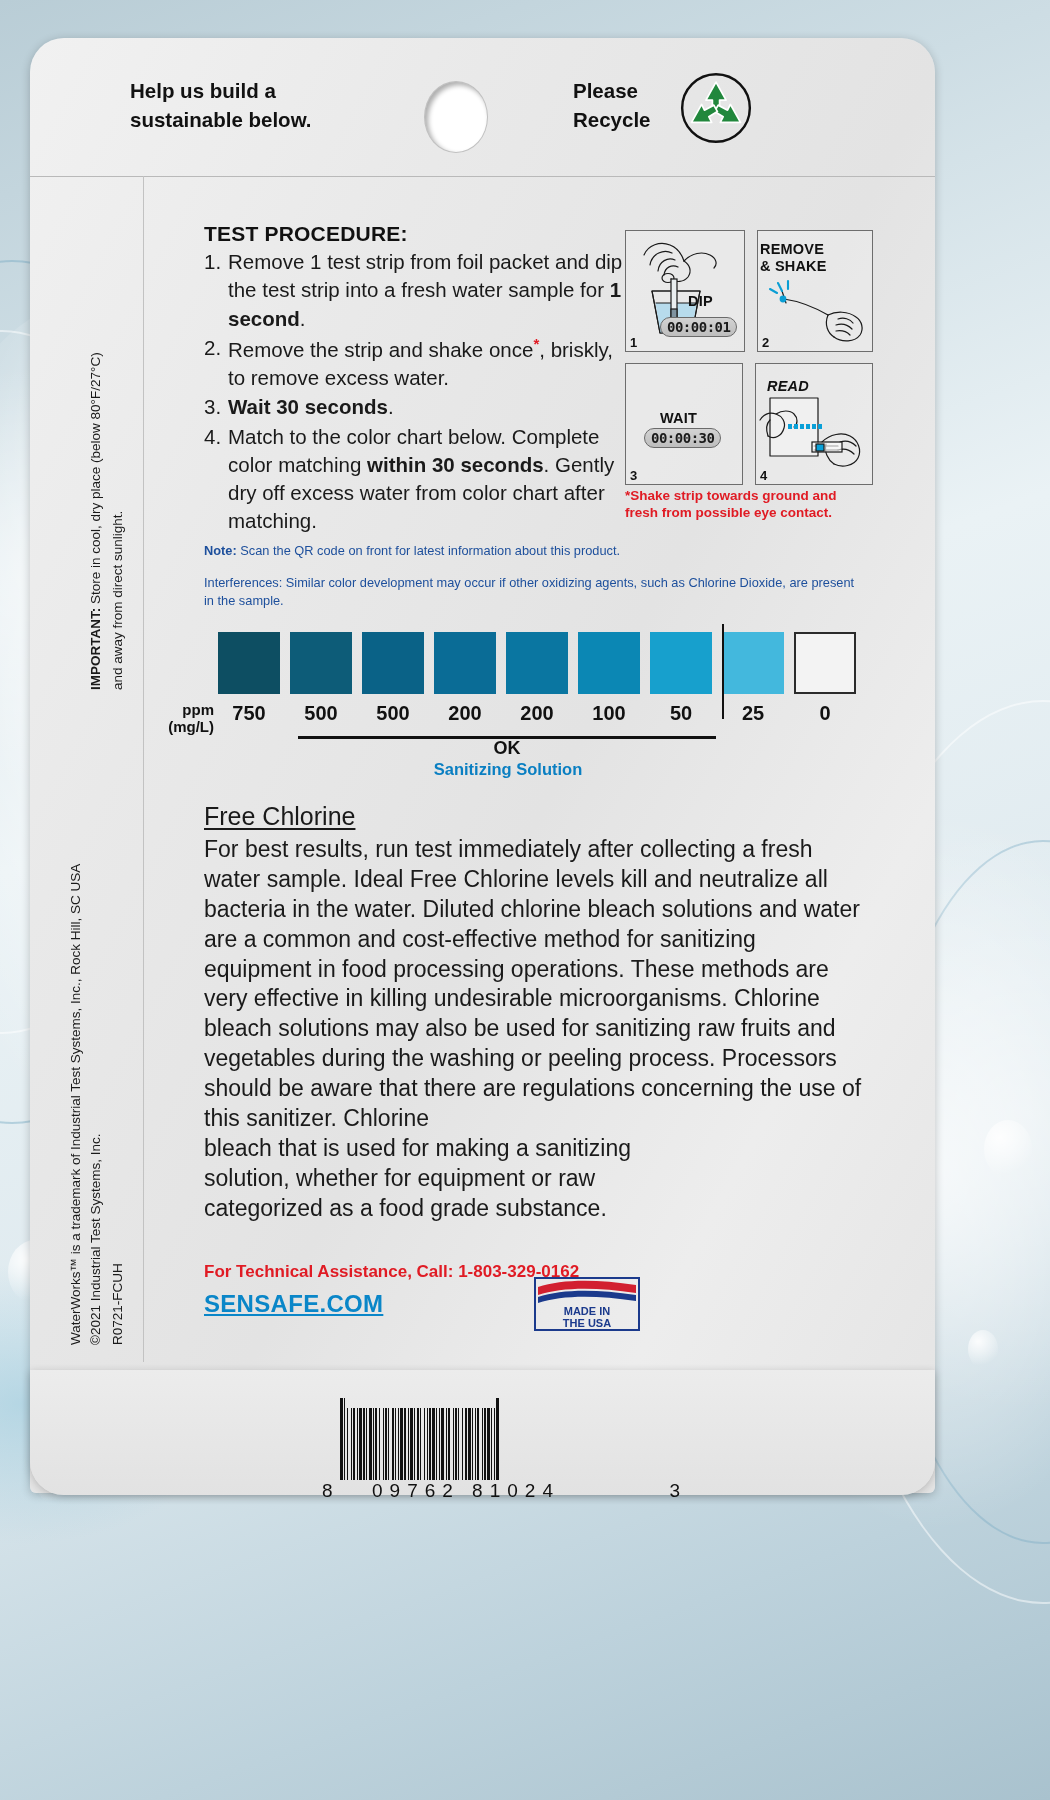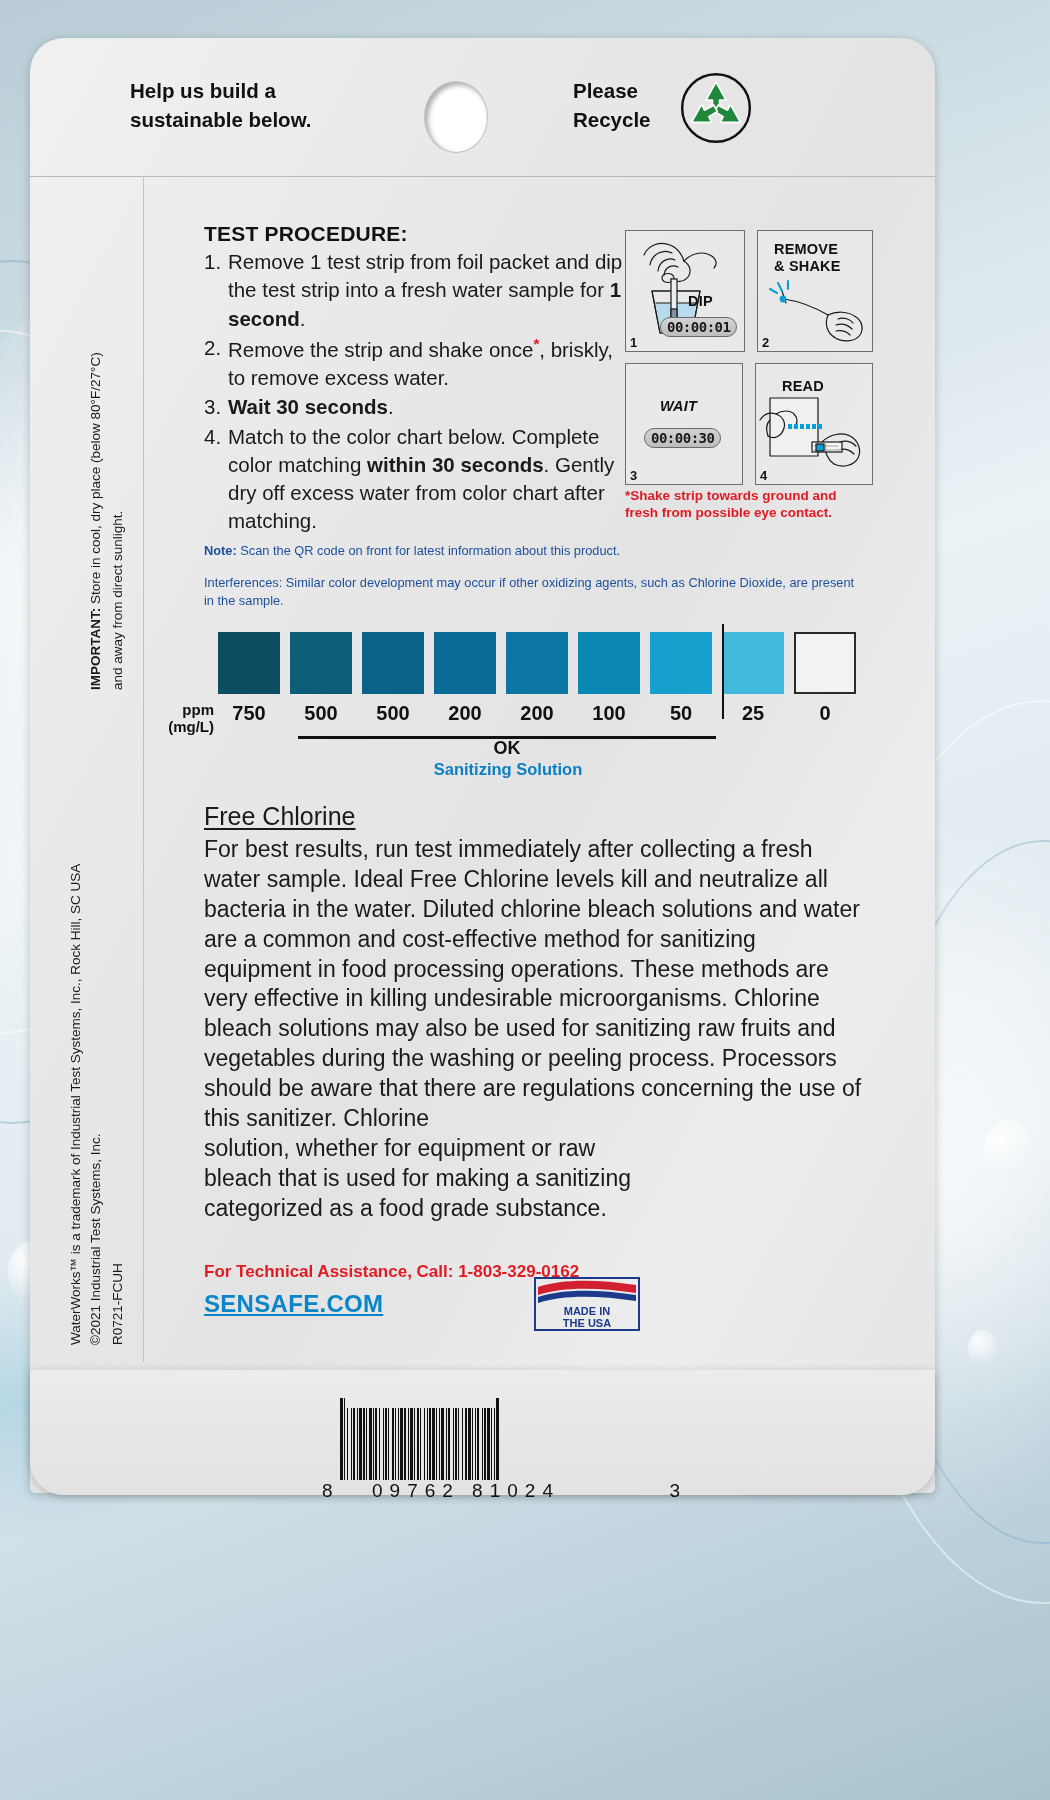--- a/index.html
+++ b/index.html
@@ -210,21 +210,21 @@
             <rect x="45" y="48" width="6" height="44" fill="#e9eef0"></rect>
             <rect x="45" y="78" width="6" height="14" fill="#7f93a0"></rect>
           </g>
         </svg>
         <div class="plabel" style="left:62px;top:62px;">DIP</div>
         <div class="lcd" style="left:34px;top:86px;">00:00:01</div>
         <div class="pnum">1</div>
       </div>
 
       <div class="panel">
-        <div class="plabel" style="left:16px;top:10px;white-space:pre;">REMOVE
+        <div class="plabel" style="left:2px;top:10px;white-space:pre;">REMOVE
 &amp; SHAKE</div>
         <svg viewBox="0 0 118 120" width="118" height="120" style="position:absolute;left:0;top:0;">
           <g fill="none" stroke="#1a1a1a" stroke-width="1.2" stroke-linecap="round" stroke-linejoin="round">
             <path d="M26 68 C40 70 56 76 70 84"></path>
             <path d="M70 84 C78 80 90 80 98 86 C104 90 106 98 102 104 C97 111 84 112 76 106"></path>
             <path d="M76 106 C70 102 66 94 70 84"></path>
             <path d="M80 88 C86 86 92 88 95 92"></path>
             <path d="M78 94 C84 92 90 94 94 98"></path>
             <path d="M78 100 C84 99 89 101 92 104"></path>
             <path d="M24 60 L28 72"></path>
@@ -235,27 +235,27 @@
               <path d="M12 58 L19 62"></path>
           </g>
           <circle cx="25" cy="68" r="3.4" fill="#0a9ed4"></circle>
         </svg>
         <div class="pnum">2</div>
       </div>
     </div>
 
     <div class="prow">
       <div class="panel">
-        <div class="plabel" style="left:34px;top:34px;font-style:italic;">WAIT</div>
+        <div class="plabel" style="left:34px;top:46px;">WAIT</div>
         <div class="lcd" style="left:18px;top:64px;">00:00:30</div>
         <div class="pnum">3</div>
       </div>
 
       <div class="panel">
-        <div class="plabel" style="left:26px;top:14px;">READ</div>
+        <div class="plabel" style="left:11px;top:14px;font-style:italic;">READ</div>
         <svg viewBox="0 0 118 120" width="118" height="120" style="position:absolute;left:0;top:0;">
           <g fill="none" stroke="#1a1a1a" stroke-width="1.2" stroke-linecap="round" stroke-linejoin="round">
             <rect x="14" y="34" width="48" height="58" fill="rgba(255,255,255,.35)"></rect>
             <path d="M4 56 C8 50 14 48 20 50 C26 52 30 58 28 64 C26 72 18 76 12 72"></path>
             <path d="M20 50 C26 46 34 46 38 50 C42 54 42 60 38 63"></path>
             <path d="M12 72 C10 66 10 60 14 56"></path>
             <path d="M66 78 C74 70 86 68 94 72 C102 76 106 86 102 94 C98 102 86 104 78 100"></path>
             <path d="M78 100 C72 96 68 88 70 80"></path>
             <path d="M84 78 C90 76 96 78 100 82"></path>
             <path d="M82 86 C88 84 94 86 98 90"></path>
@@ -324,22 +324,22 @@
       <div class="okbar"></div>
       <div class="oktext">OK</div>
       <div class="sani">Sanitizing Solution</div>
     </div>
   </div>
 
   <div class="fc">
     <h2>Free Chlorine</h2>
     <p>
       <span>For best results, run test immediately after collecting a fresh water sample. Ideal Free Chlorine levels kill and neutralize all bacteria in the water. Diluted chlorine bleach solutions and water are a common and cost-effective method for sanitizing equipment in food processing operations. These methods are very effective in killing undesirable microorganisms. Chlorine bleach solutions may also be used for sanitizing raw fruits and vegetables during the washing or peeling process. Processors should be aware that there are regulations concerning the use of this sanitizer. Chlorine</span>
+      <span class="short">bleach that is used for making a sanitizing</span>
       <span class="short">solution, whether for equipment or raw</span>
-      <span class="short">bleach that is used for making a sanitizing</span>
       <span class="short">categorized as a food grade substance.</span>
     </p>
   </div>
 
   <div class="tech">For Technical Assistance, Call: 1-803-329-0162</div>
   <a class="site" href="#">SENSAFE.COM</a>
 
   <svg class="usa" viewBox="0 0 106 54">
     <rect x="1" y="1" width="104" height="52" fill="none" stroke="#1b3a8c" stroke-width="2"></rect>
     <path d="M4 10 C28 2 62 2 102 8 L102 16 C62 10 28 10 4 18 Z" fill="#d22030"></path>

